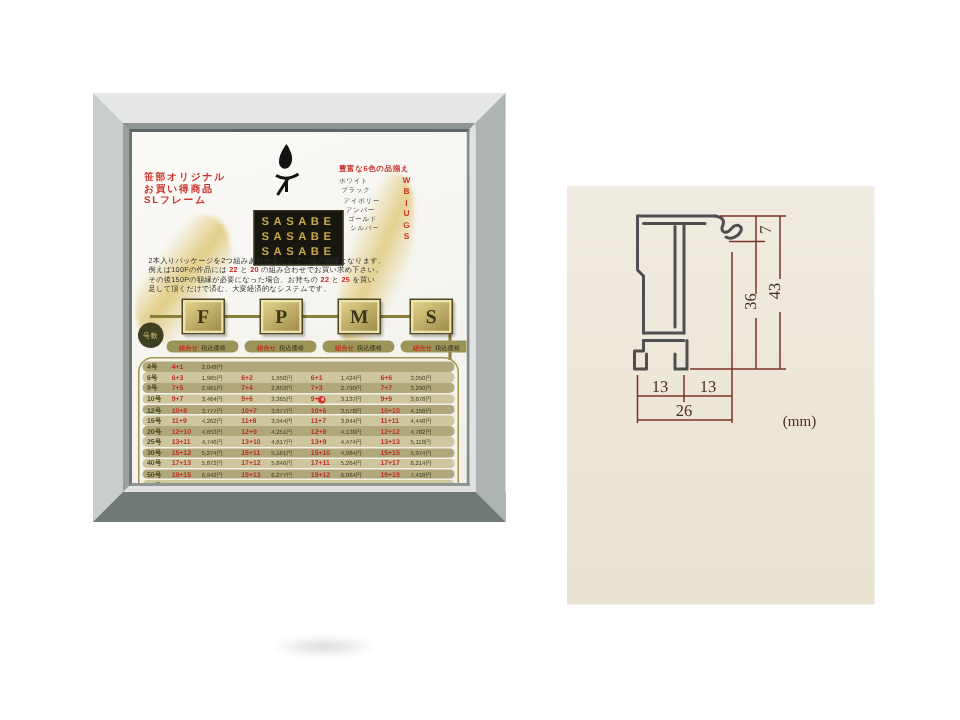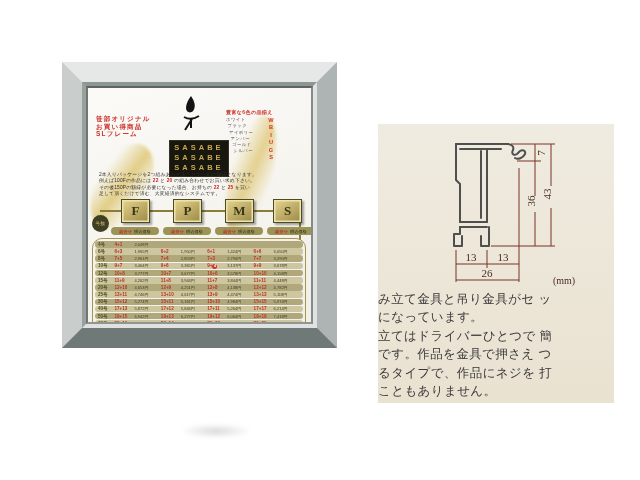--- a/index.html
+++ b/index.html
@@ -58,21 +58,21 @@
   .trow .lbl{width:17px;font-size:4.6px;font-weight:bold;color:#4c4c24;}
   .tcell{width:48px;display:flex;align-items:center;}
   .tcell .combo{width:20px;color:#bf3026;font-weight:bold;font-size:4.6px;}
   .tcell .price{color:#3c3c20;font-size:4px;}
   .dotnum{display:inline-block;width:5px;height:5px;border-radius:50%;background:#d6312a;
     color:#fff;font-size:3.6px;line-height:5px;text-align:center;}
   .floor-shadow{position:absolute;left:180px;top:424px;width:72px;height:14px;
     background:radial-gradient(ellipse,rgba(110,110,110,.28),transparent 70%);filter:blur(2px);}
   
   .spec{position:absolute;left:378px;top:124px;width:205px;height:279px;
-    background:linear-gradient(#f0ebe0,#e9e2d1);overflow:hidden;padding-left:31px;}
+    background:linear-gradient(#f0ebe0,#e9e2d1);overflow:hidden;}
   .spec svg{display:block;}
   .desc{position:absolute;left:0;top:166px;width:205px;color:#3a3a3a;
     font-size:12.5px;line-height:18.4px;letter-spacing:.4px;white-space:pre;}
 </style>
 </head>
 <body>
 
 <div class="photo">
   <div class="f-outer"></div>
   <div class="f-lip"></div>
@@ -501,14 +501,13 @@
     <g fill="#4a2c20" font-family="Liberation Serif, serif" font-size="11" text-anchor="middle">
       <text x="133" y="32" transform="rotate(-90 133 29)">7</text>
       <text x="129" y="80" transform="rotate(-90 126 80)">36</text>
       <text x="145" y="73" transform="rotate(-90 142 73)">43</text>
       <text x="62" y="137">13</text>
       <text x="94" y="137">13</text>
       <text x="78" y="153">26</text>
       <text x="155" y="160" font-size="10">(mm)</text>
     </g>
   </svg>
-  <div class="desc" id="desc"><div>み立て金具と吊り金具がセ ッ</div><div>になっています。</div><div>立てはドライバーひとつで 簡</div><div>です。作品を金具で押さえ つ</div><div>るタイプで、作品にネジを 打</div><div>こともありません。</div></div>
 </div>
 
 </body></html>

